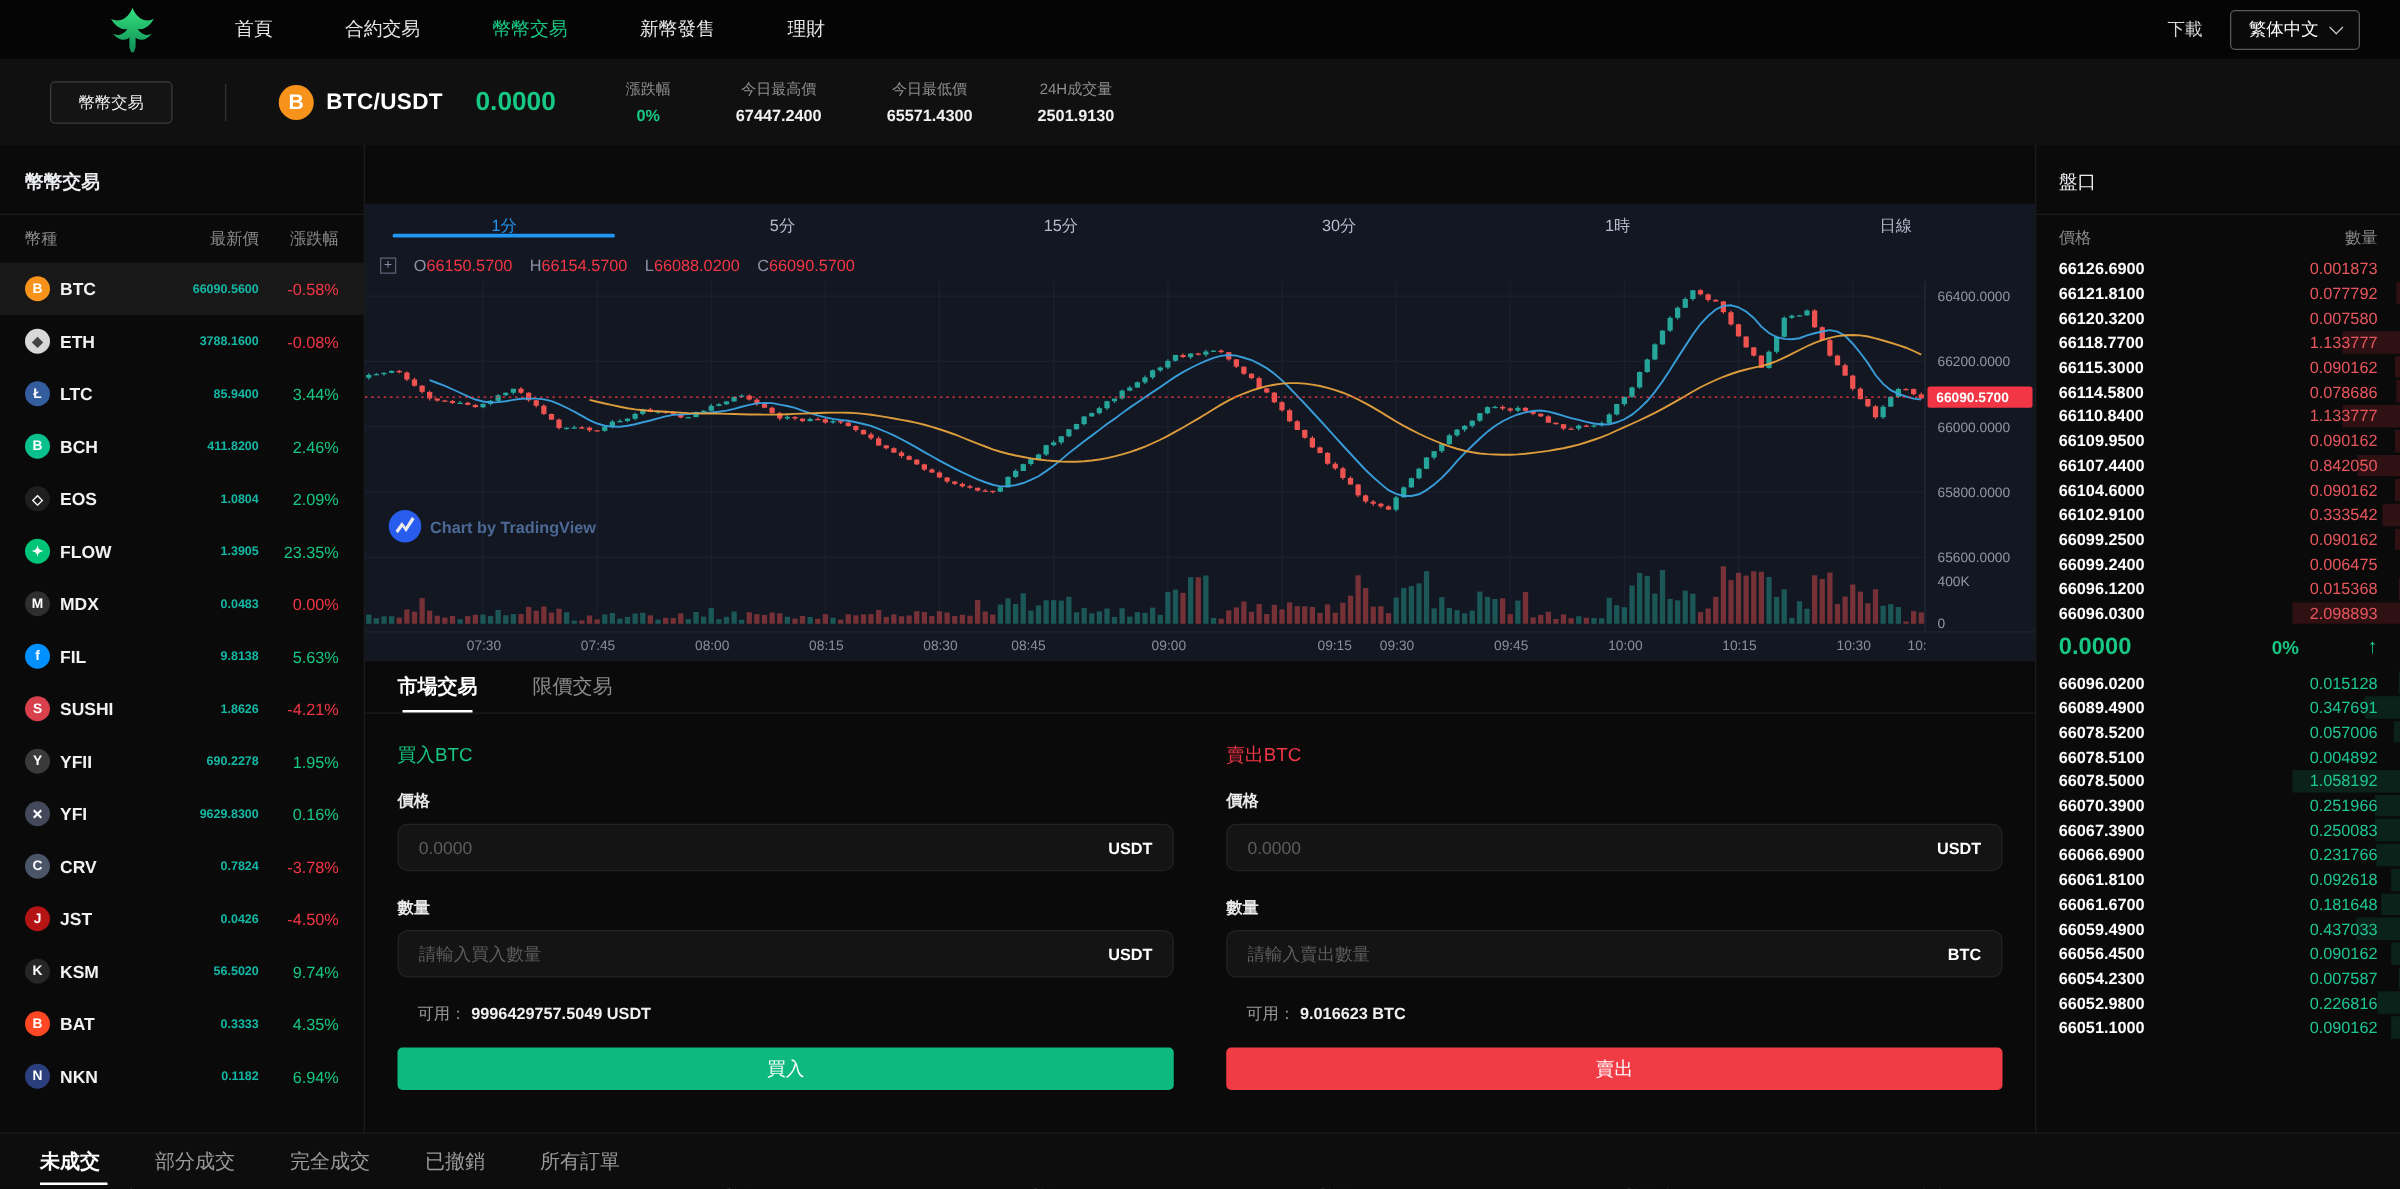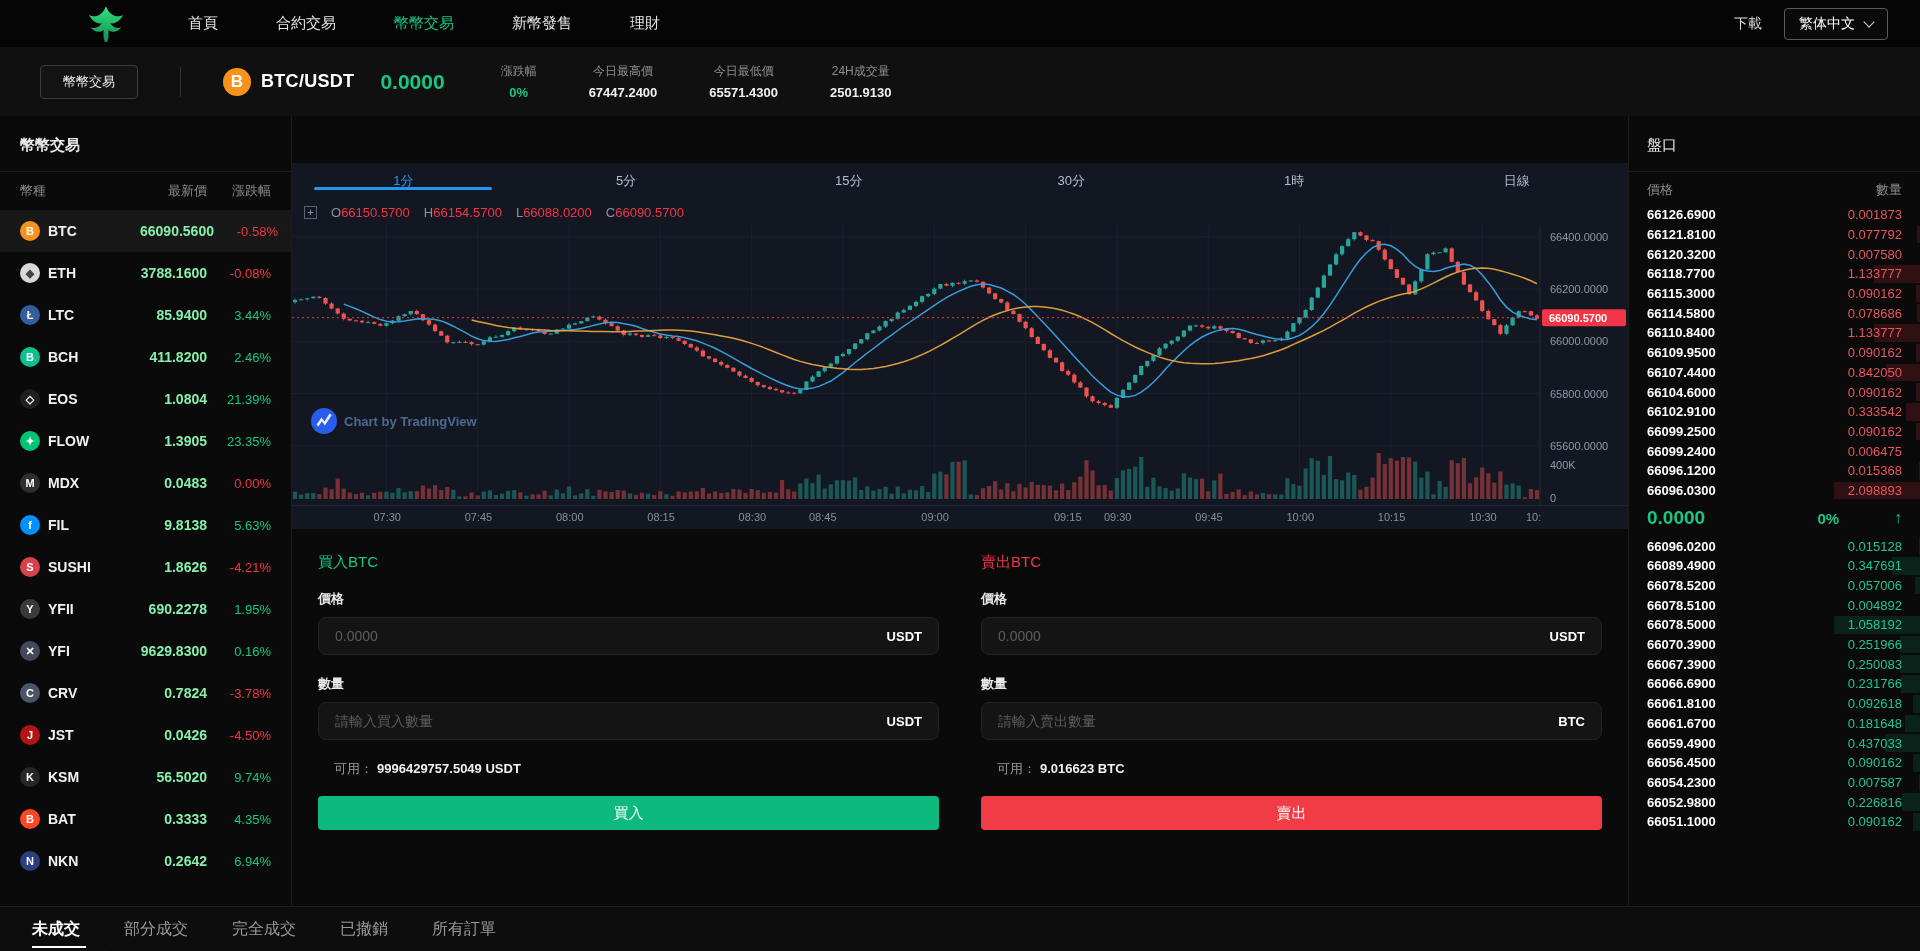--- a/index.html
+++ b/index.html
@@ -42,21 +42,21 @@
   .sb-title { font-size:15px; font-weight:bold; padding:20px 20px 16px; border-bottom:1px solid #1c1c1c; }
   .sb-head { display:grid; grid-template-columns:1fr 1fr 64px; padding:10px 20px; color:#8c8c8c; font-size:13px;}
   .sb-head span:nth-child(2){text-align:right;} .sb-head span:nth-child(3){text-align:right;}
   .coin-row { display:grid; grid-template-columns:120px 1fr 64px; align-items:center; height:42px;
     padding:0 20px; cursor:pointer; }
   .coin-row.hl { background:#181818; }
   .coin-cell { display:flex; align-items:center; gap:8px; }
   .coin-ico { width:20px; height:20px; border-radius:50%; display:flex; align-items:center;
     justify-content:center; font-size:11px; font-weight:bold; color:#fff; flex:none;}
   .coin-sym { font-size:14px; font-weight:bold; color:#f2f2f2; }
-  .coin-price { font-size:14px; font-weight:bold; color:#86efac; text-align:right; }
+  .coin-price { font-size:10px; font-weight:bold; color:#14b8a6; text-align:right; }
   .coin-pct { font-size:13px; text-align:right; }
   .up { color:#17c784; } .down { color:#f23645; }
 
   
   .center { flex:1; display:flex; flex-direction:column; min-width:0; }
   .center-spacer { height:47px; }
   .tv { background:#131722; height:366px; position:relative; }
   .tv-tabs { height:36px; display:flex;align-items:center; }
   .tv-tab { flex:1; display:flex; align-items:center; justify-content:center; font-size:13px;
     color:#b4bccd; cursor:pointer; position:relative; }
@@ -219,21 +219,21 @@
           </div>
           <div class="coin-price">411.8200</div>
           <div class="coin-pct up">2.46%</div>
         </div>
         <div class="coin-row">
           <div class="coin-cell">
             <span class="coin-ico" style="background: rgb(31, 31, 31);">◇</span>
             <span class="coin-sym">EOS</span>
           </div>
           <div class="coin-price">1.0804</div>
-          <div class="coin-pct up">21.39%</div>
+          <div class="coin-pct up">2.09%</div>
         </div>
         <div class="coin-row">
           <div class="coin-cell">
             <span class="coin-ico" style="background: rgb(0, 196, 119);">✦</span>
             <span class="coin-sym">FLOW</span>
           </div>
           <div class="coin-price">1.3905</div>
           <div class="coin-pct up">23.35%</div>
         </div>
         <div class="coin-row">
@@ -306,21 +306,21 @@
             <span class="coin-sym">BAT</span>
           </div>
           <div class="coin-price">0.3333</div>
           <div class="coin-pct up">4.35%</div>
         </div>
         <div class="coin-row">
           <div class="coin-cell">
             <span class="coin-ico" style="background: rgb(43, 63, 126);">N</span>
             <span class="coin-sym">NKN</span>
           </div>
-          <div class="coin-price">0.2642</div>
+          <div class="coin-price">0.1182</div>
           <div class="coin-pct up">6.94%</div>
         </div>
       </div>
   </aside>
 
   <section class="center">
     <div class="center-spacer"></div>
     <div class="tv">
       <div class="tv-tabs">
           <div class="tv-tab active">1分</div>
@@ -1002,20 +1002,24 @@
           <span style="left: 811.9px;">09:30</span>
           <span style="left: 903.2px;">09:45</span>
           <span style="left: 994.5px;">10:00</span>
           <span style="left: 1085.8px;">10:15</span>
           <span style="left: 1177.2px;">10:30</span>
           <span style="left: 1234px;">10:</span>
         </div>
     </div>
 
     <div class="trade">
+      <div class="trade-tabs">
+          <div class="trade-tab active">市場交易</div>
+          <div class="trade-tab">限價交易</div>
+        </div>
       <div class="forms">
         <div class="form-col">
           <div class="form-title buy">買入BTC</div>
           <div class="f-label">價格</div>
           <div class="f-input">
             <input placeholder="0.0000" style="">
             <span class="f-suffix">USDT</span>
           </div>
           <div class="f-label">數量</div>
           <div class="f-input">

